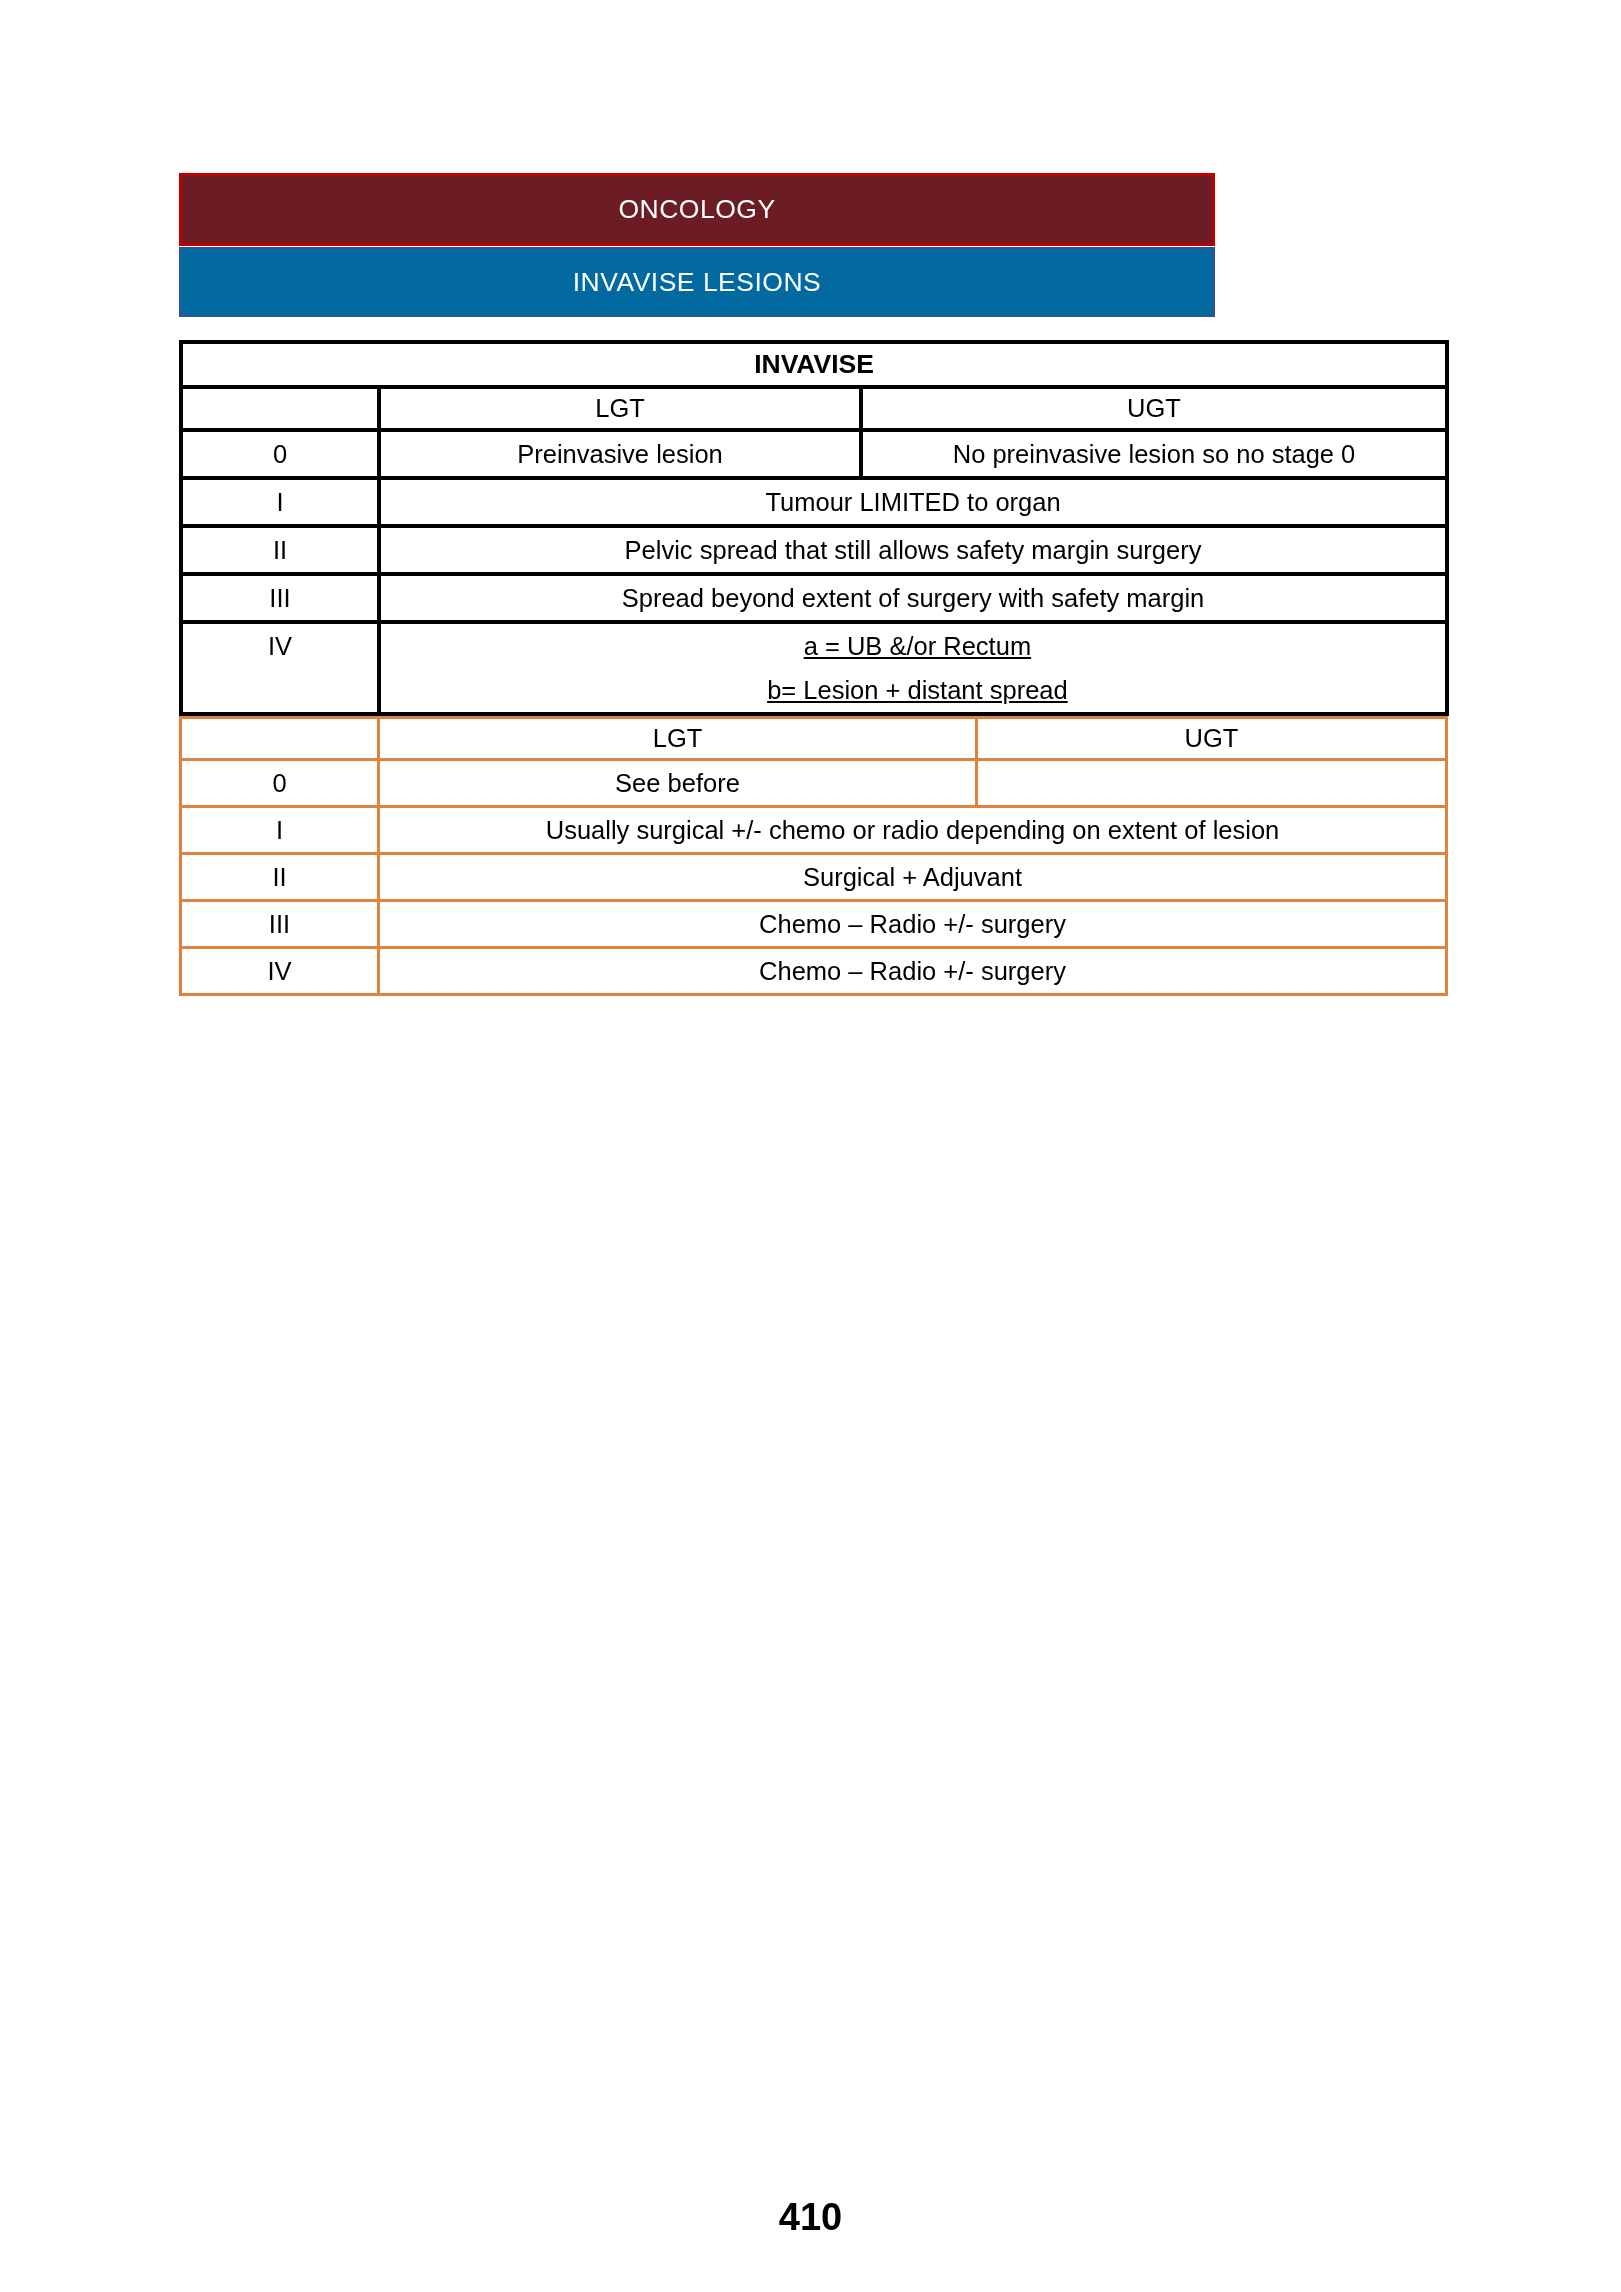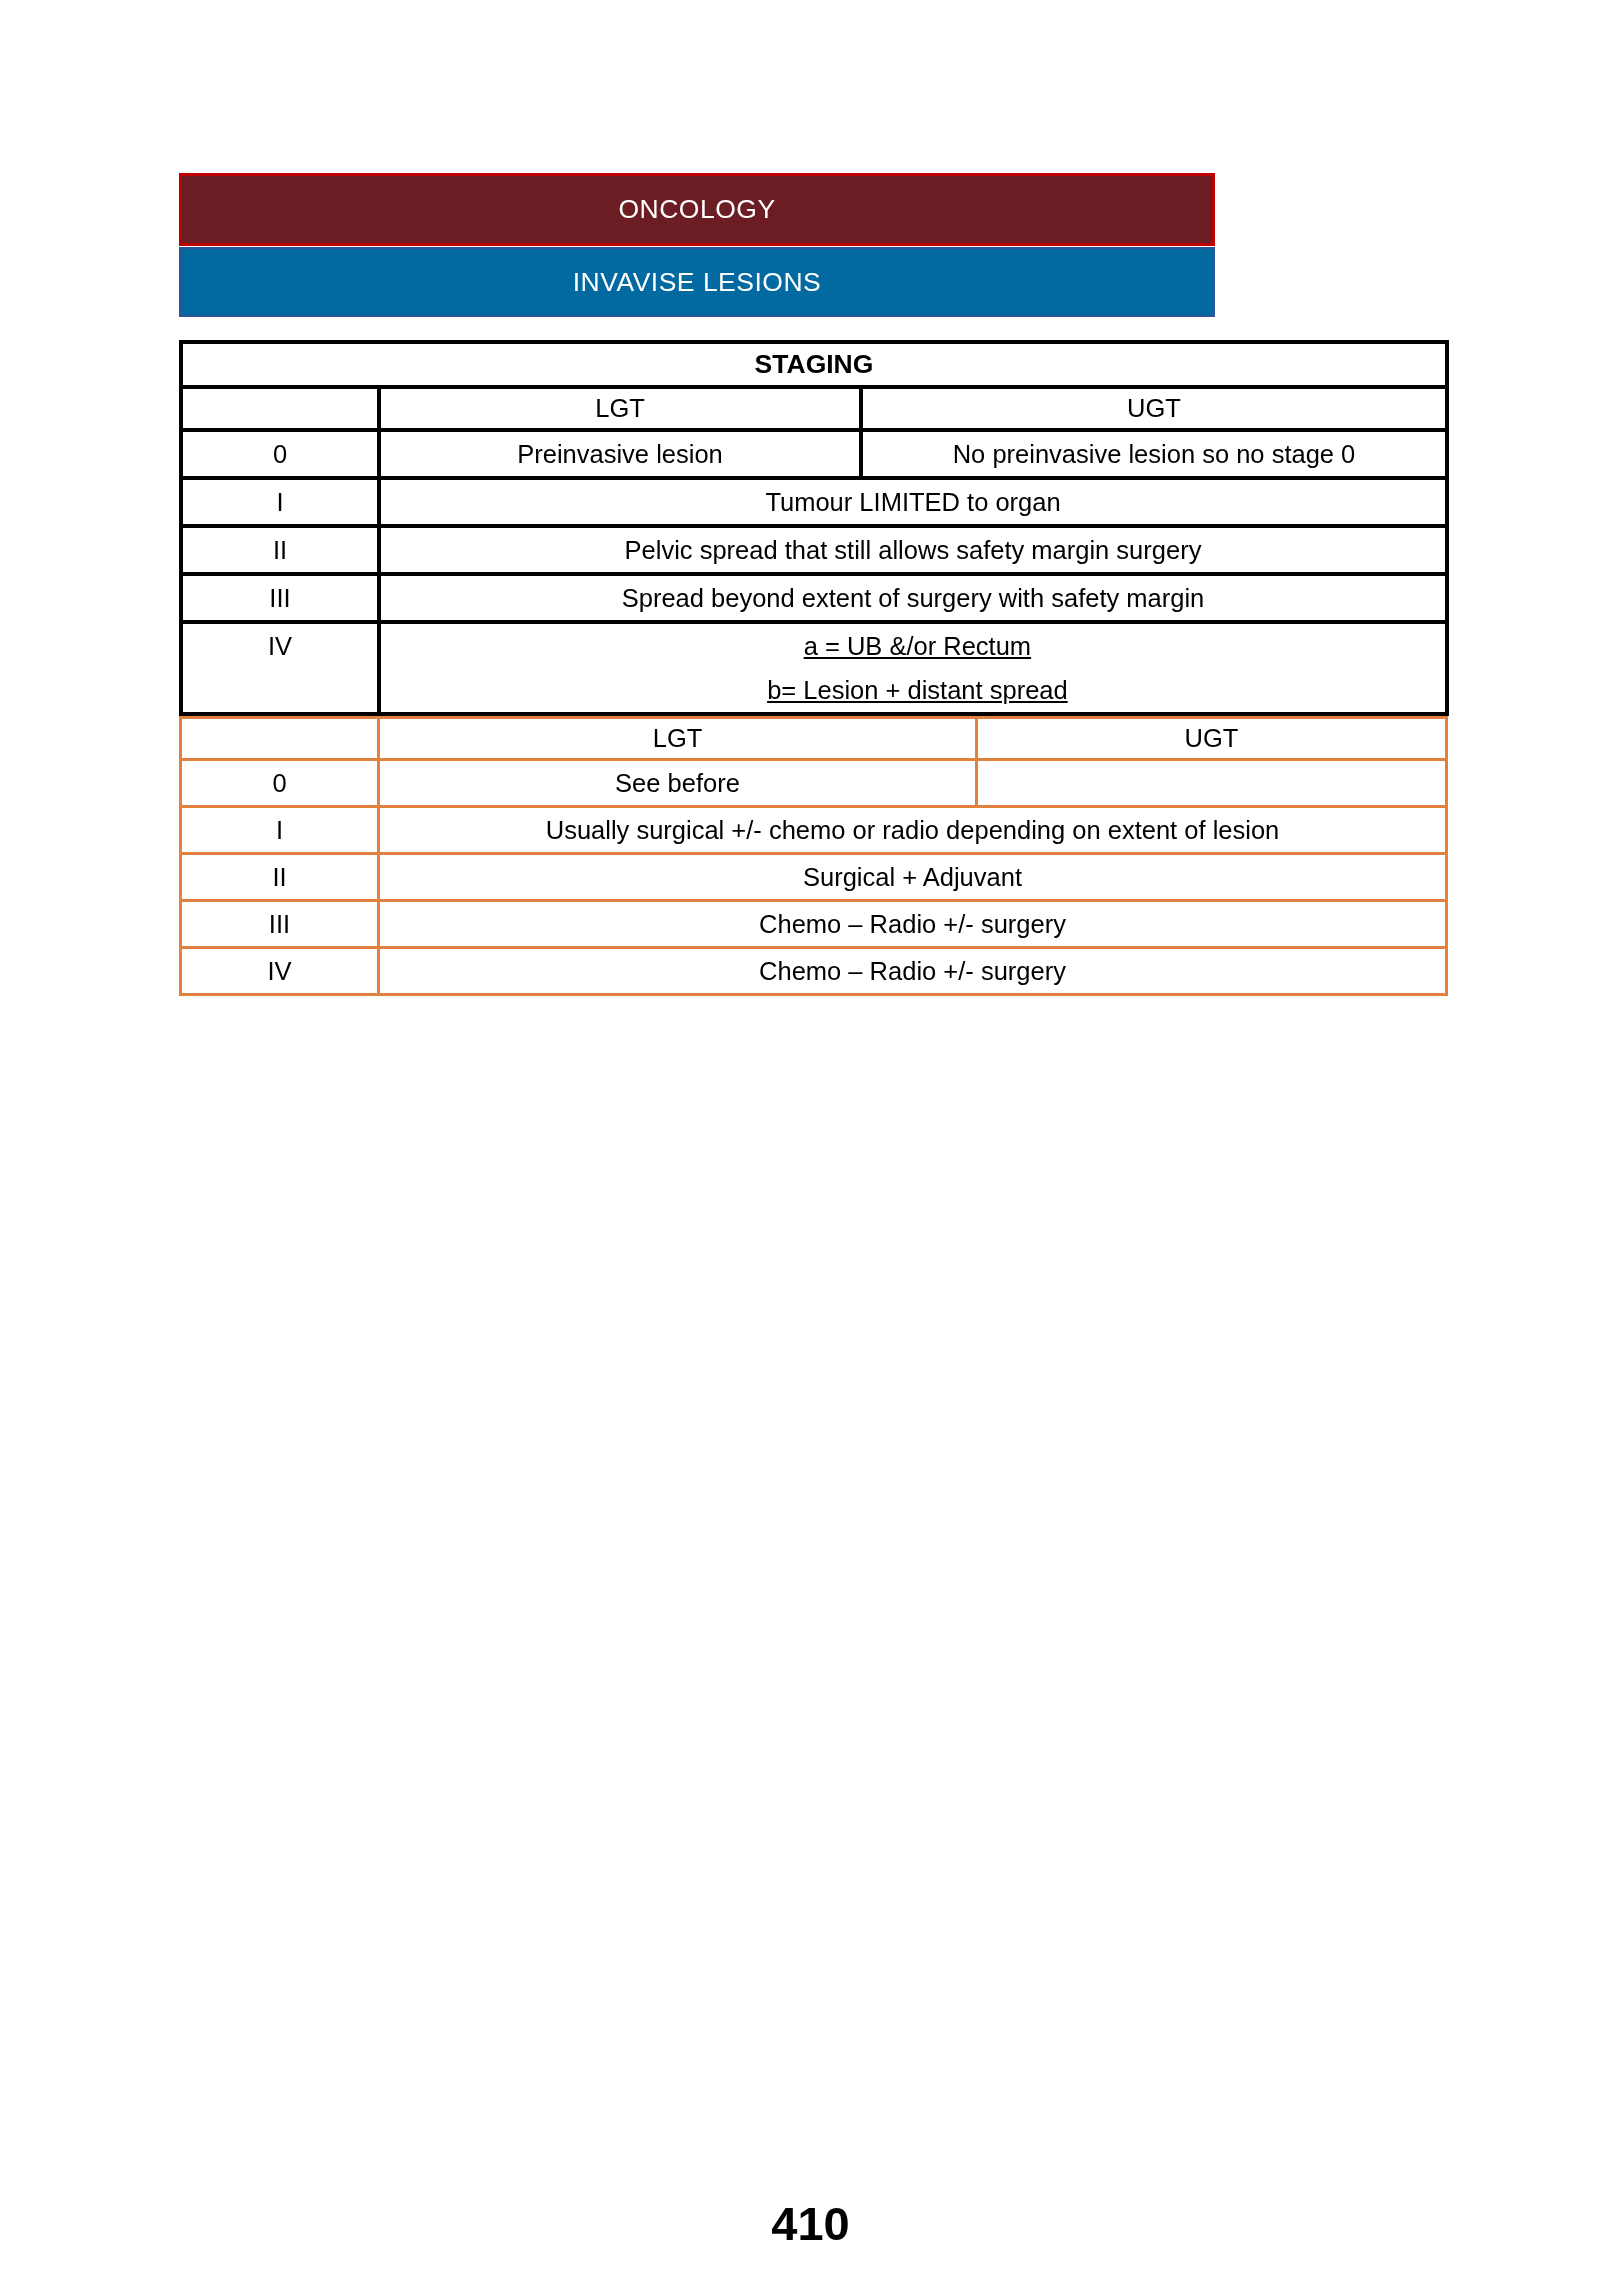--- a/index.html
+++ b/index.html
@@ -81,21 +81,21 @@
   }
   tr.iv-row td.left { padding-left: 8.8px; text-decoration: underline; }
 
   
   .page-number {
     position: absolute;
     top: 2196px;
     left: 0;
     width: 100%;
     text-align: center;
-    font-size: 47px;
+    font-size: 38px;
     font-weight: bold;
   }
 </style>
 </head>
 <body>
 
 <div class="page">
 
   <div class="banner banner-red">
     <span>ONCOLOGY</span>
@@ -106,21 +106,21 @@
   </div>
 
   <table class="tbl staging">
     <colgroup>
       <col style="width:198px">
       <col style="width:482px">
       <col style="width:586px">
     </colgroup>
     <tbody>
         <tr>
-      <td colspan="3" class="title-cell">STAGING</td>
+      <td colspan="3" class="title-cell">INVAVISE</td>
     </tr>
     <tr class="hdr-row">
       <td></td>
       <td>LGT</td>
       <td class="left">UGT</td>
     </tr>
     <tr class="data-row">
       <td>0</td>
       <td>Preinvasive lesion</td>
       <td class="left">No preinvasive lesion so no stage 0</td>

